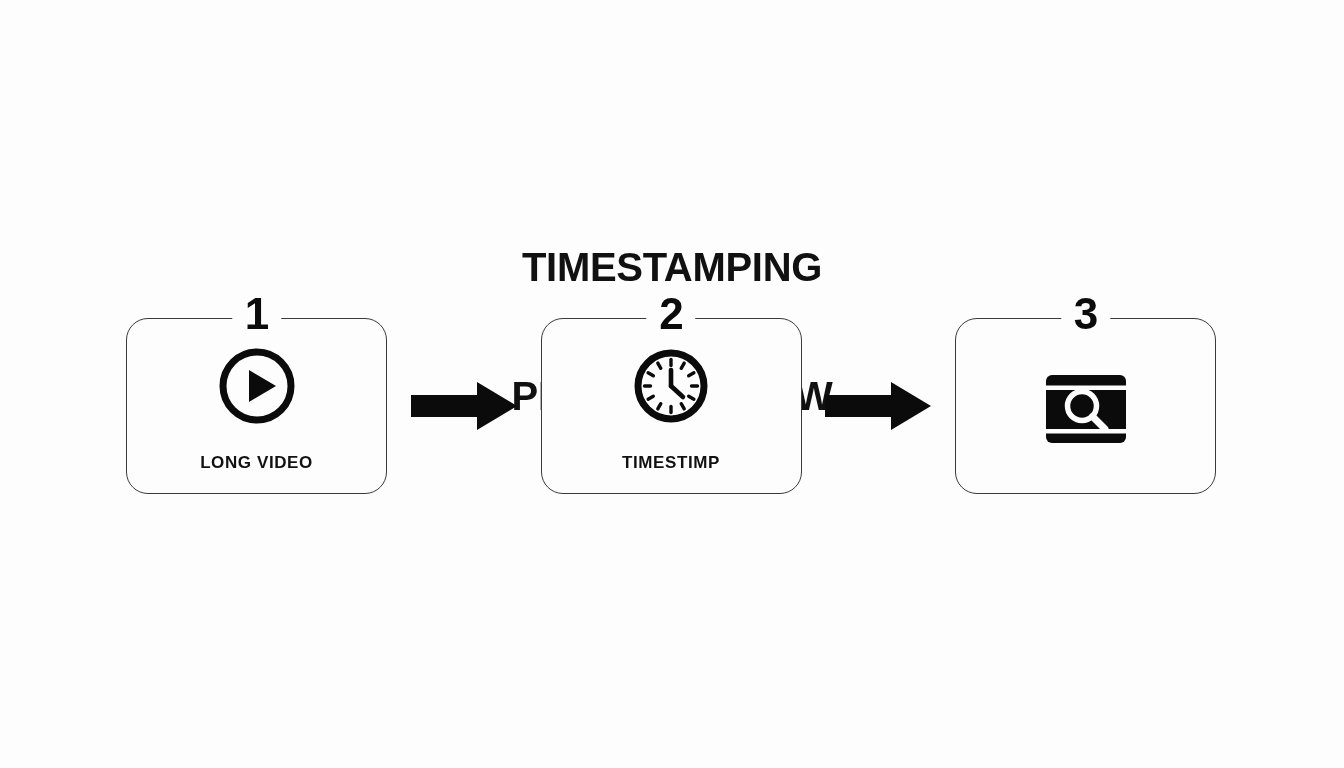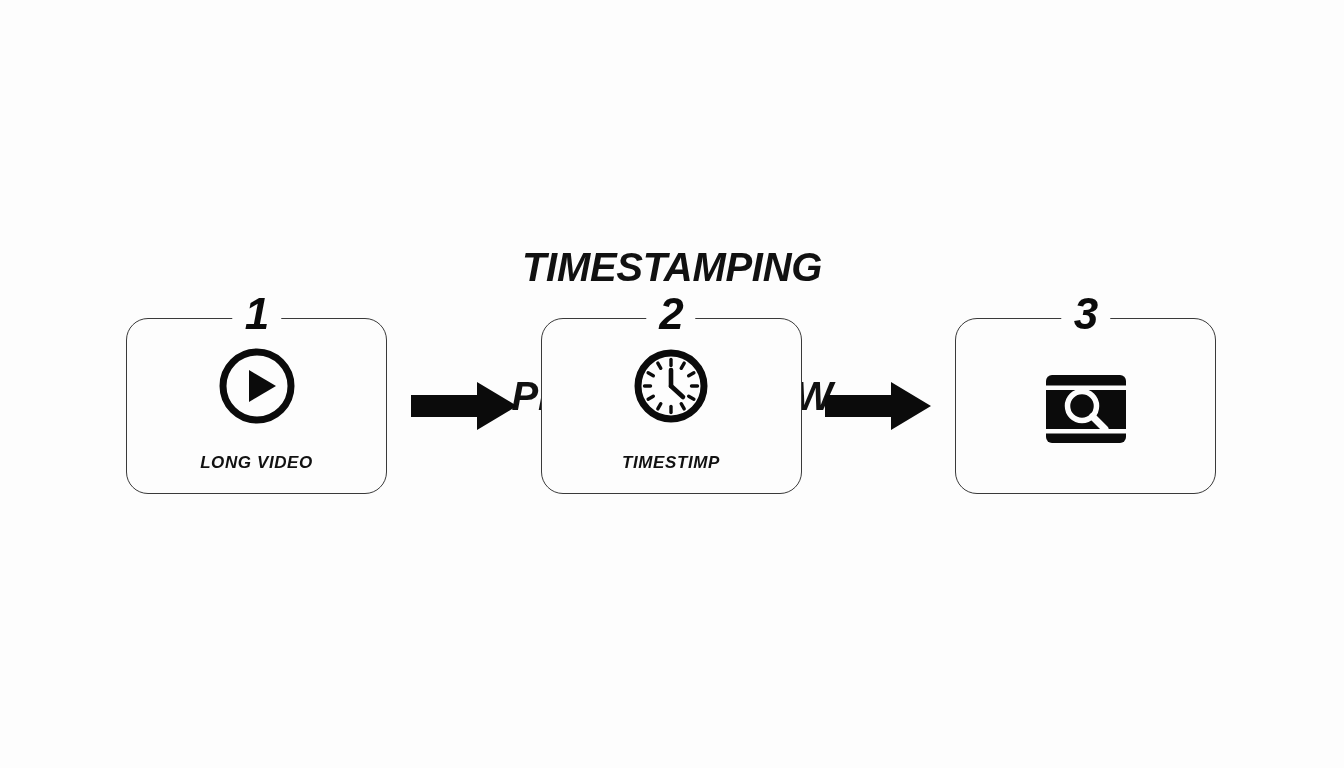--- a/index.html
+++ b/index.html
@@ -12,21 +12,20 @@
     background: #fdfdfd;
     font-family: "Liberation Sans", sans-serif;
     color: #111111;
     overflow: hidden;
     position: relative;
   }
 
   .stage {
     position: absolute;
     inset: 0;
-    font-style: italic;
   }
 
   
   .title {
     position: absolute;
     left: 0;
     top: 160px;
     width: 1344px;
     text-align: center;
     font-size: 40px;

